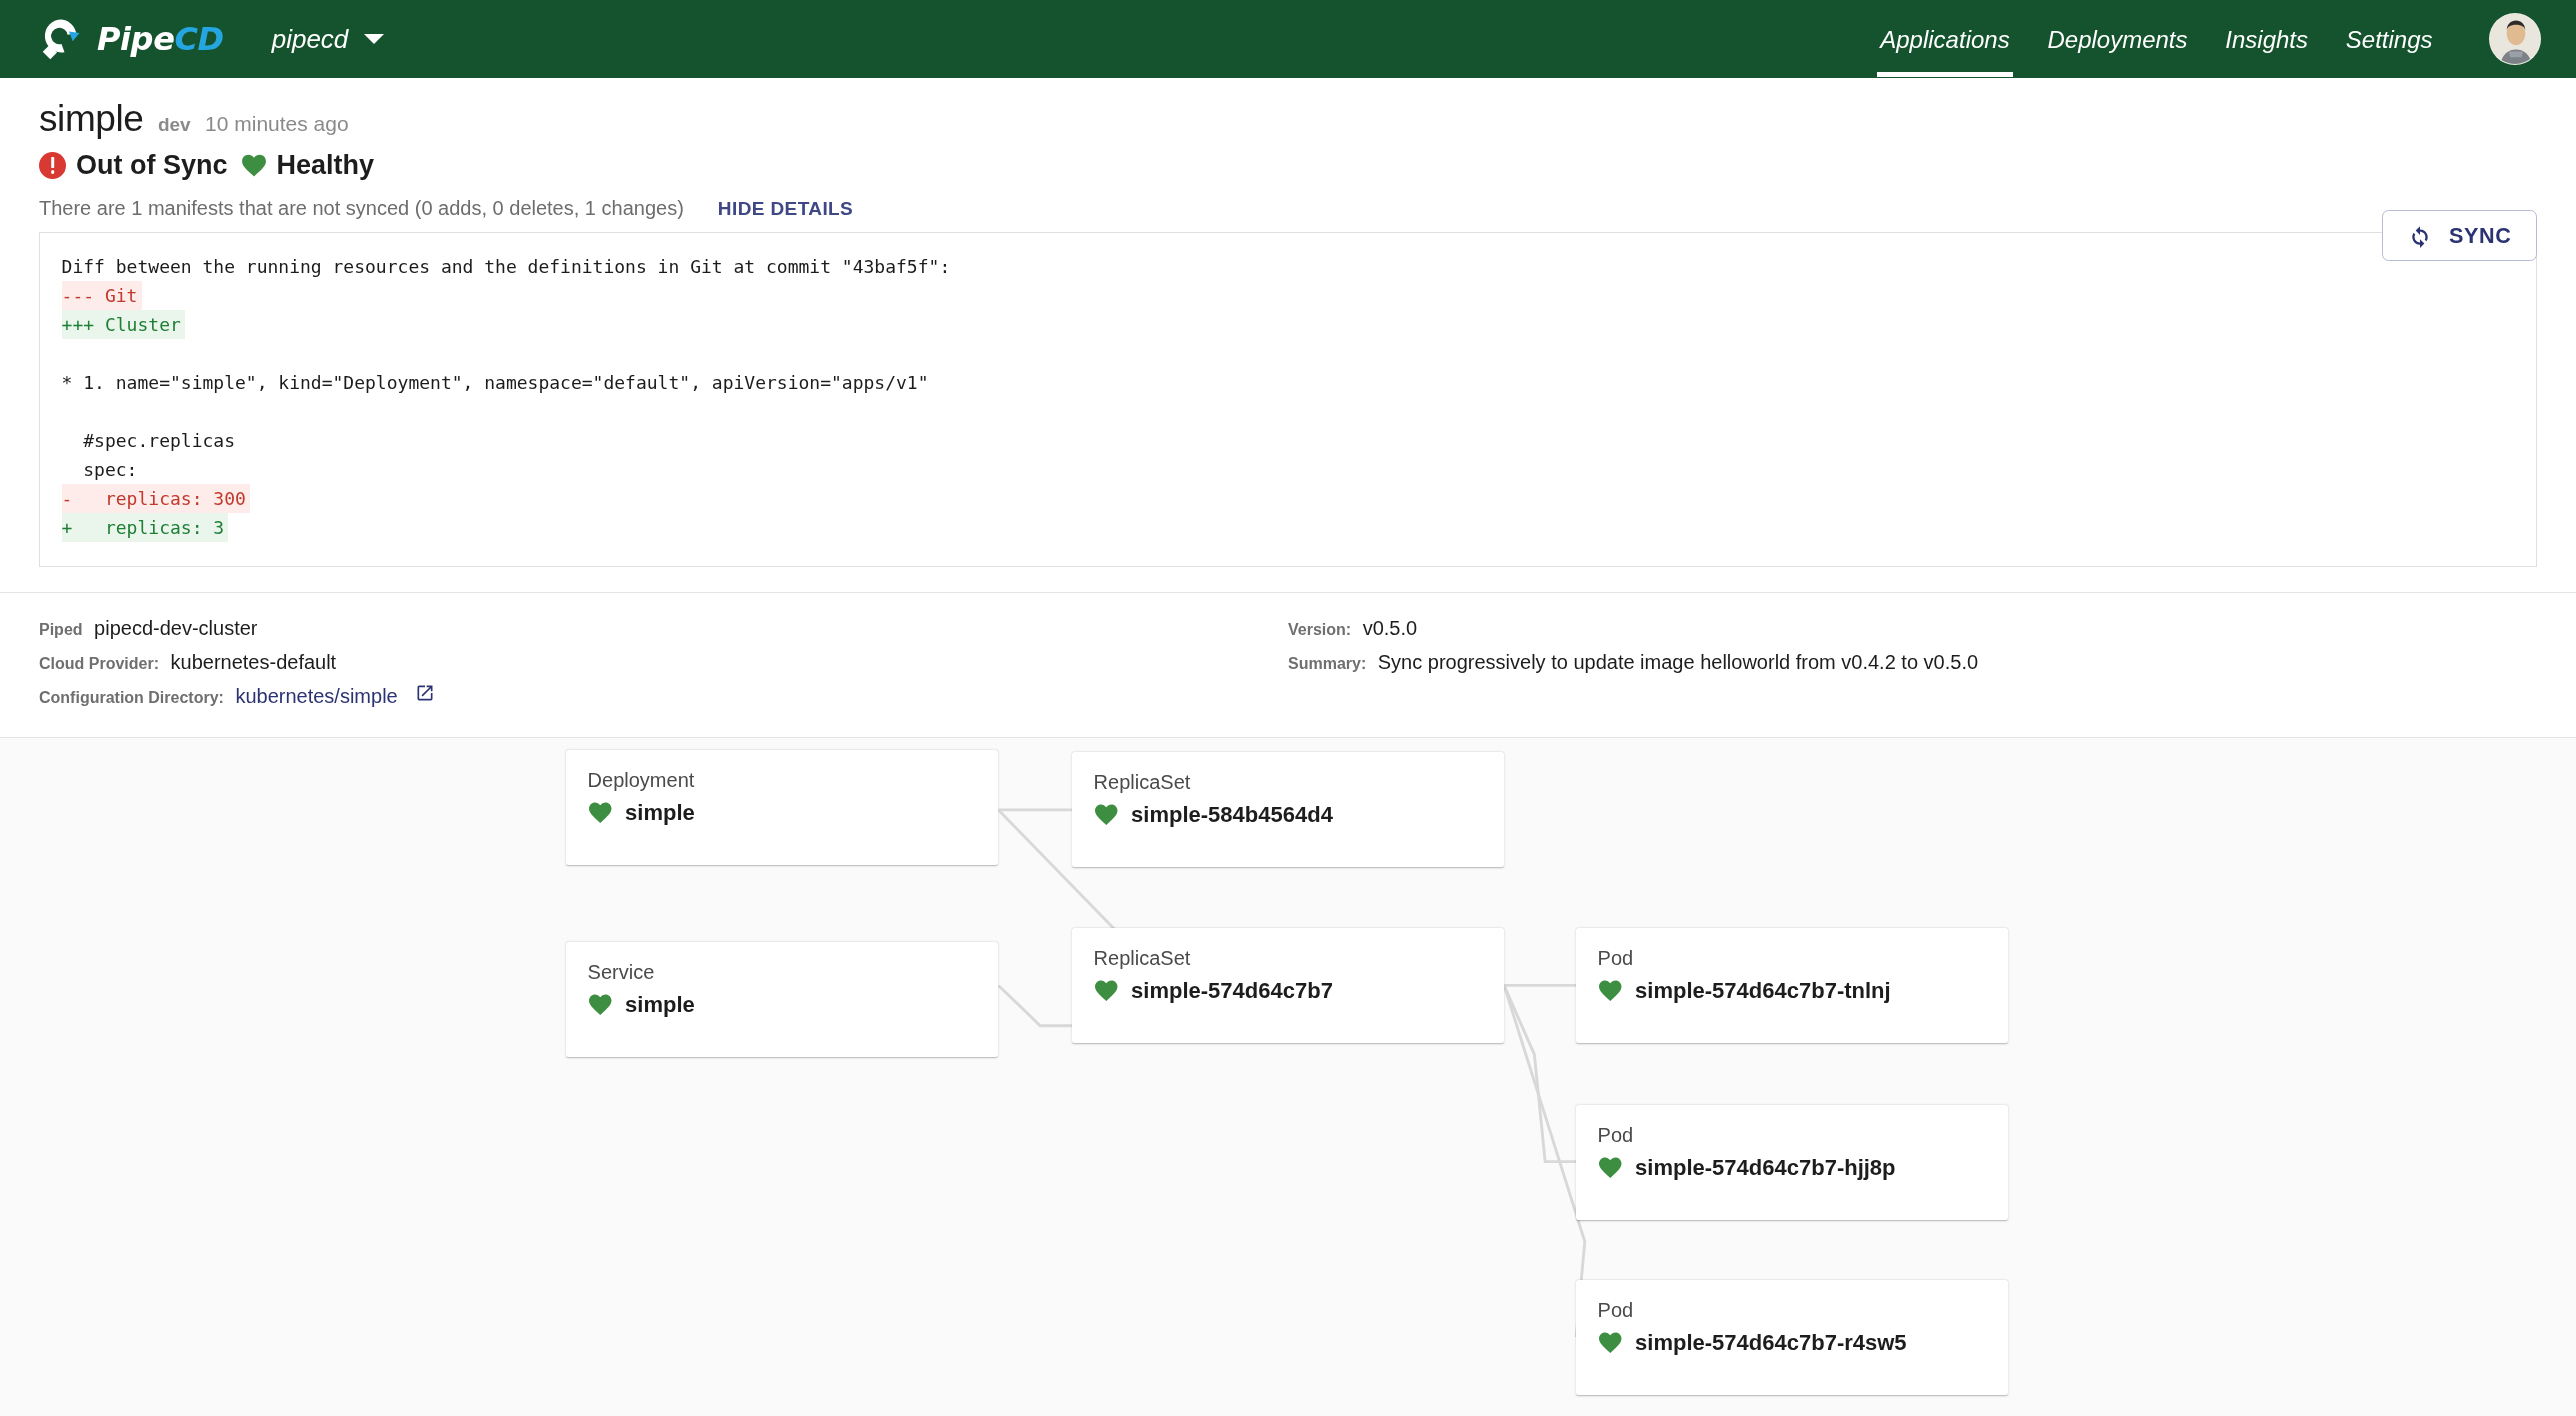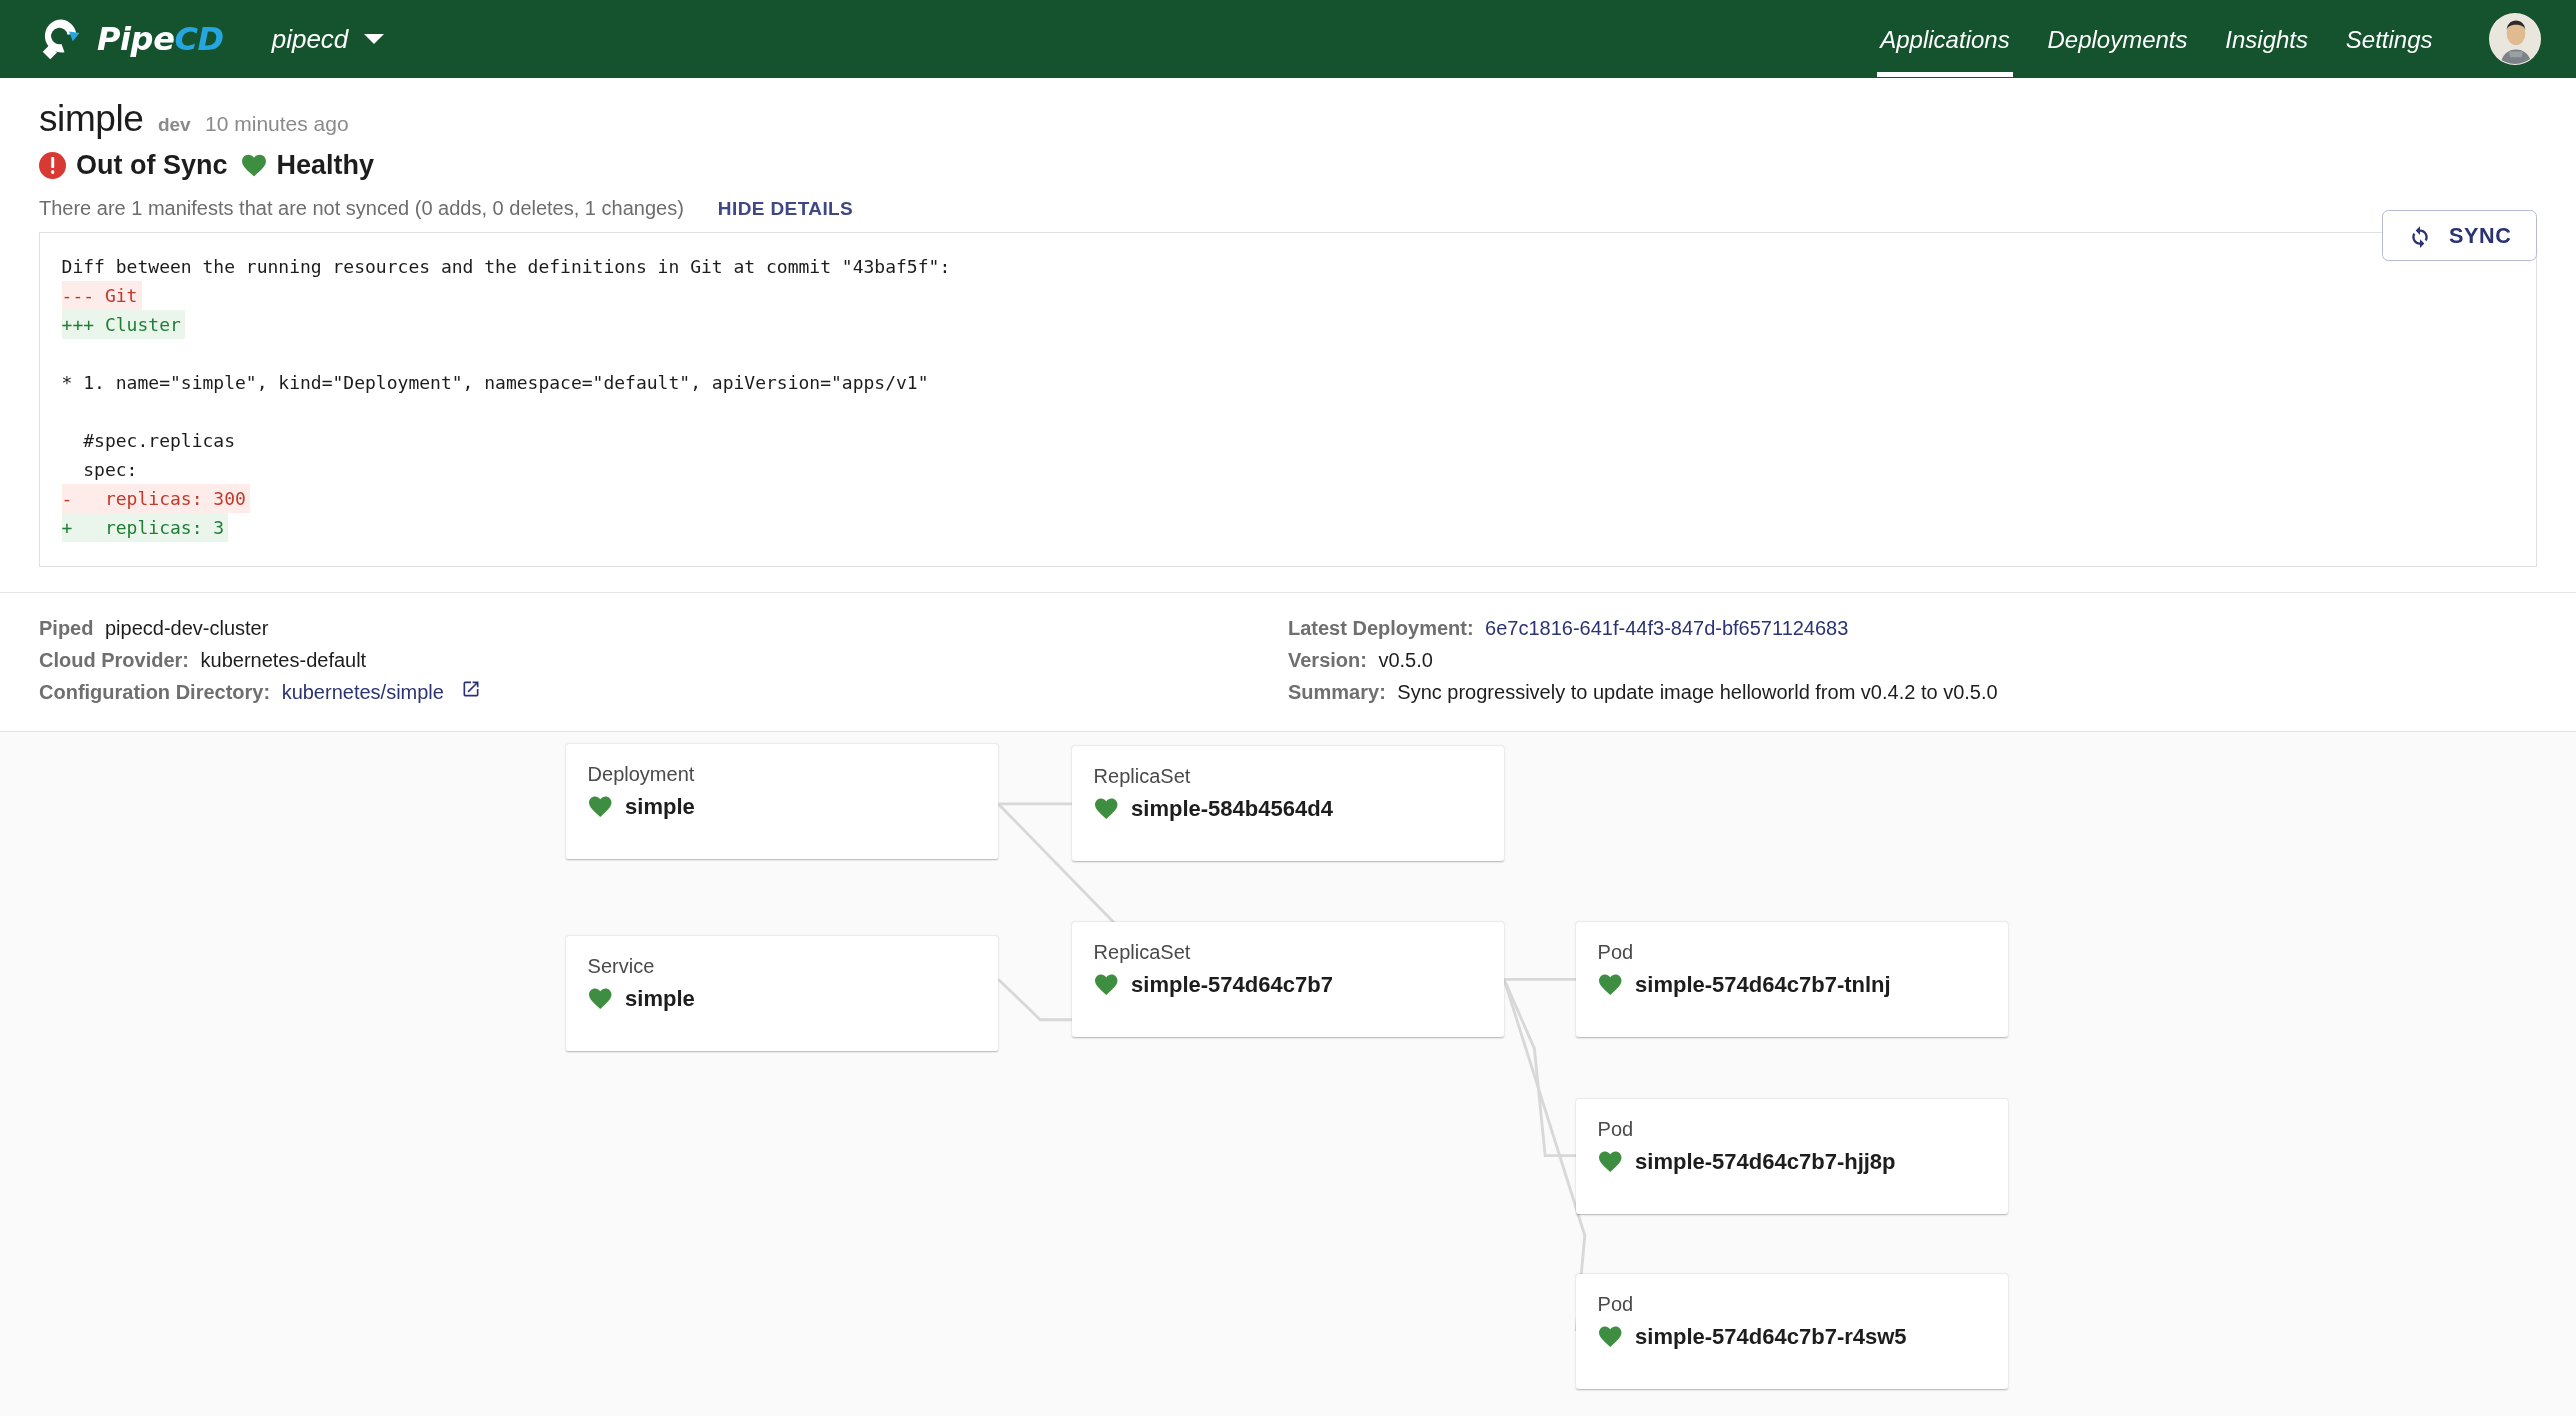--- a/index.html
+++ b/index.html
@@ -124,21 +124,21 @@
   .diff-line { display: block; width: fit-content; min-width: 0.7px; padding-right: 4.3px;}
   .diff-del { color: #c0392b; background: #fdecea; }
   .diff-add { color: #1e7e34; background: #eaf6ec; }
 
   
   .meta {
     display: flex; padding: 19px 39px 23px; background: #fff;
   }
   .meta-col { flex: 0 0 50%; }
   .meta-row { display: flex; align-items: baseline; gap: 11.5px; line-height: 32px; }
-  .meta-label { font-size: 20px; font-weight: bold; color: #6f6f6f; white-space: nowrap; }
+  .meta-label { font-size: 16px; font-weight: bold; color: #6f6f6f; white-space: nowrap; }
   .meta-value { font-size: 20px; color: #1d1d1d; }
   .meta-link { font-size: 20px; color: #2b3373; text-decoration: none; cursor: pointer; }
   .ext-icon { margin-left: 5.8px; vertical-align: -1.4px; }
 
   
   .graph {
     position: relative;
     height: 767px;
     background: #fafafa;
     border-top: 0.7px solid #e4e4e4;
@@ -243,24 +243,20 @@
       <div class="meta-row">
         <span class="meta-label">Configuration Directory:</span>
         <a class="meta-link" href="#">kubernetes/simple</a>
         <svg class="ext-icon" width="20" height="20" viewBox="0 0 24 24">
           <path d="M19 19H5V5h7V3H5a2 2 0 0 0-2 2v14a2 2 0 0 0 2 2h14a2 2 0 0 0 2-2v-7h-2v7zM14 3v2h3.6l-9.8 9.8 1.4 1.4L19 6.4V10h2V3h-7z" fill="#2b3373"></path>
         </svg>
       </div>
     </div>
   <div class="meta-col" id="meta-right">
       <div class="meta-row">
-        <span class="meta-label">Latest Deployment:</span>
-        <a class="meta-link" href="#">6e7c1816-641f-44f3-847d-bf6571124683</a>
-      </div>
-      <div class="meta-row">
         <span class="meta-label">Version:</span>
         <span class="meta-value">v0.5.0</span>
       </div>
       <div class="meta-row">
         <span class="meta-label">Summary:</span>
         <span class="meta-value">Sync progressively to update image helloworld from v0.4.2 to v0.5.0</span>
       </div>
     </div>
 </div>
 

